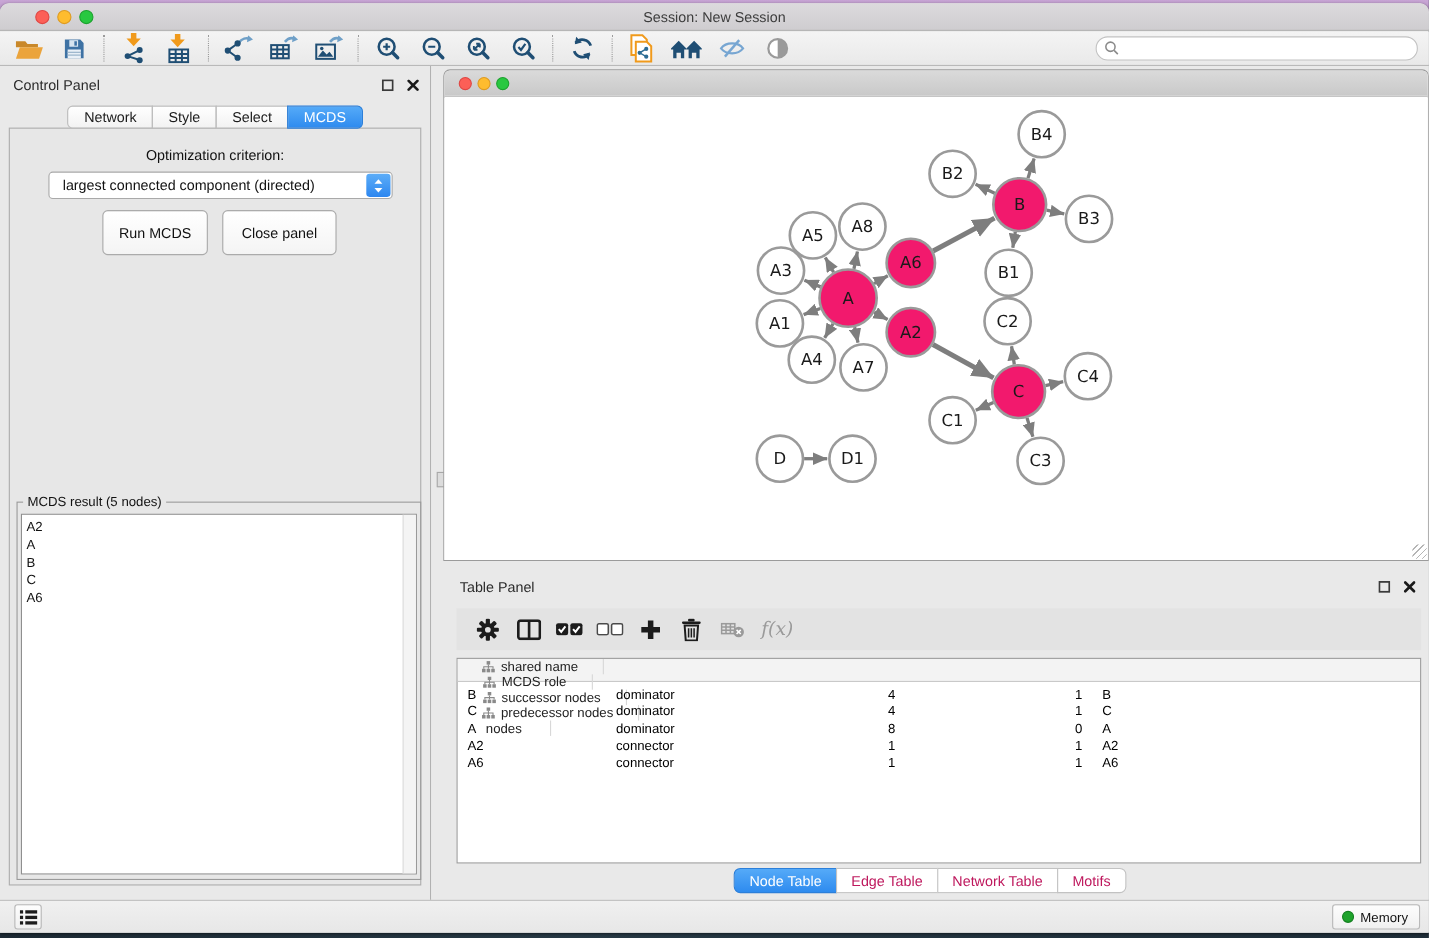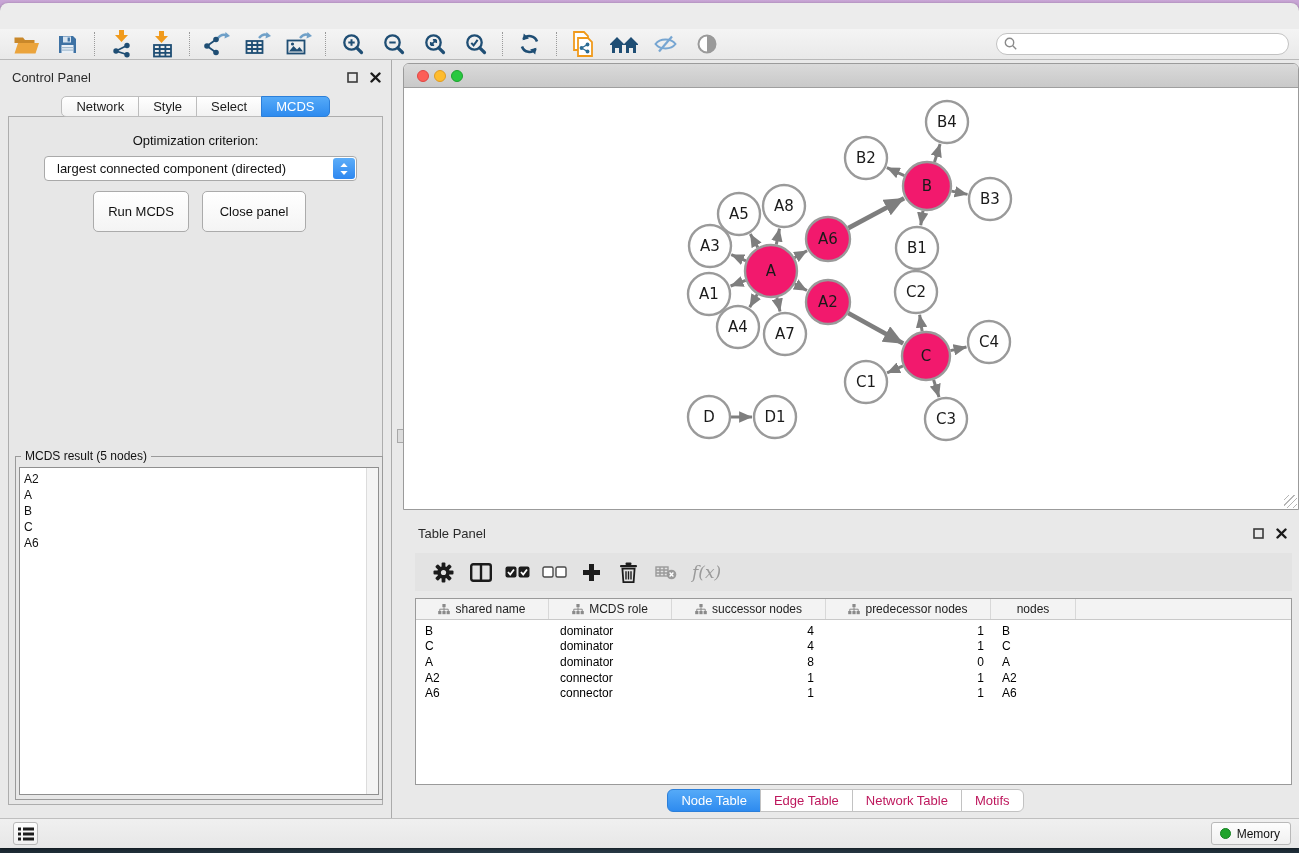--- a/index.html
+++ b/index.html
@@ -71,21 +71,21 @@
   .grip{position:absolute;right:1px;bottom:1px;width:13px;height:13px;
        background:repeating-linear-gradient(135deg,transparent 0 3px,#b5b5b5 3px 4px);}
   
   .tp{position:absolute;left:0;right:0;top:458px;bottom:0;}
   .tp-title{position:absolute;left:26px;top:8px;font-size:13px;color:#2b2b2b;}
   .tp-toolbar{position:absolute;left:23px;right:7px;top:35px;height:38px;background:#e3e3e3;
        display:flex;align-items:center;padding-left:10px;}
   .tpbtn{width:37px;height:30px;display:flex;align-items:center;justify-content:center;flex:0 0 auto;}
   .fx{font-family:"DejaVu Serif","Liberation Serif",serif;font-style:italic;font-size:17px;color:#9a9a9a;margin-left:8px;}
   .tp-table{position:absolute;left:23px;right:7px;top:80px;height:187px;background:#fff;border:1px solid #9a9a9a;overflow:hidden;}
-  .thead{display:flex;height:21px;background:#f3f3f3;border-bottom:1px solid #c9c9c9;font-size:12px;color:#222;}
+  .thead{display:flex;height:21px;background:#f3f3f3;border-bottom:1px solid #c9c9c9;font-size:12px;color:#222;flex-direction:column;}
   .th{display:flex;align-items:center;justify-content:center;gap:5px;border-right:1px solid #d8d8d8;height:100%;}
   .th.filler{flex:1;border-right:none;}
   .tbody{padding-top:3px;}
   .trow{display:flex;height:15.6px;font-size:12px;align-items:center;color:#000;}
   .td{height:100%;display:flex;align-items:center;}
   .td.num{justify-content:flex-end;}
   .bt-tabs{position:absolute;left:0;right:0;top:271px;height:23px;display:flex;justify-content:center;}
   .bt-tab{font-size:13px;line-height:21px;padding:0 13px;background:#fff;border:1px solid #c2c2c2;margin-left:-1px;color:#be185d;}
   .bt-tab:first-child{border-radius:6px 0 0 6px;margin-left:0;}
   .bt-tab:last-child{border-radius:0 6px 6px 0;}
@@ -100,20 +100,26 @@
   .mem-dot{width:11px;height:11px;border-radius:50%;background:#1fa32c;border:1px solid #148020;}
   svg{display:block}
 </style>
 </head>
 <body>
 
 <div class="wallpaper-top"></div>
 
 <div class="app">
 
+  <div class="titlebar">
+    <span class="tl r"></span>
+    <span class="tl y"></span>
+    <span class="tl g"></span>
+    <div class="win-title">Session: New Session</div>
+  </div>
 
   <div class="toolbar">
     <span class="tbtn">
       <svg width="27" height="21" viewBox="0 0 27 21">
           <path d="M1.5 3.5h8.5l2 2.5h9.5v3h-20z" fill="#c9882a"></path>
           <path d="M1.5 19.5L5 9h21l-3.5 10.5z" fill="#eba43c"></path>
         </svg>
     </span>
     <span class="tbtn">
       <svg width="21" height="21" viewBox="0 0 21 21">

